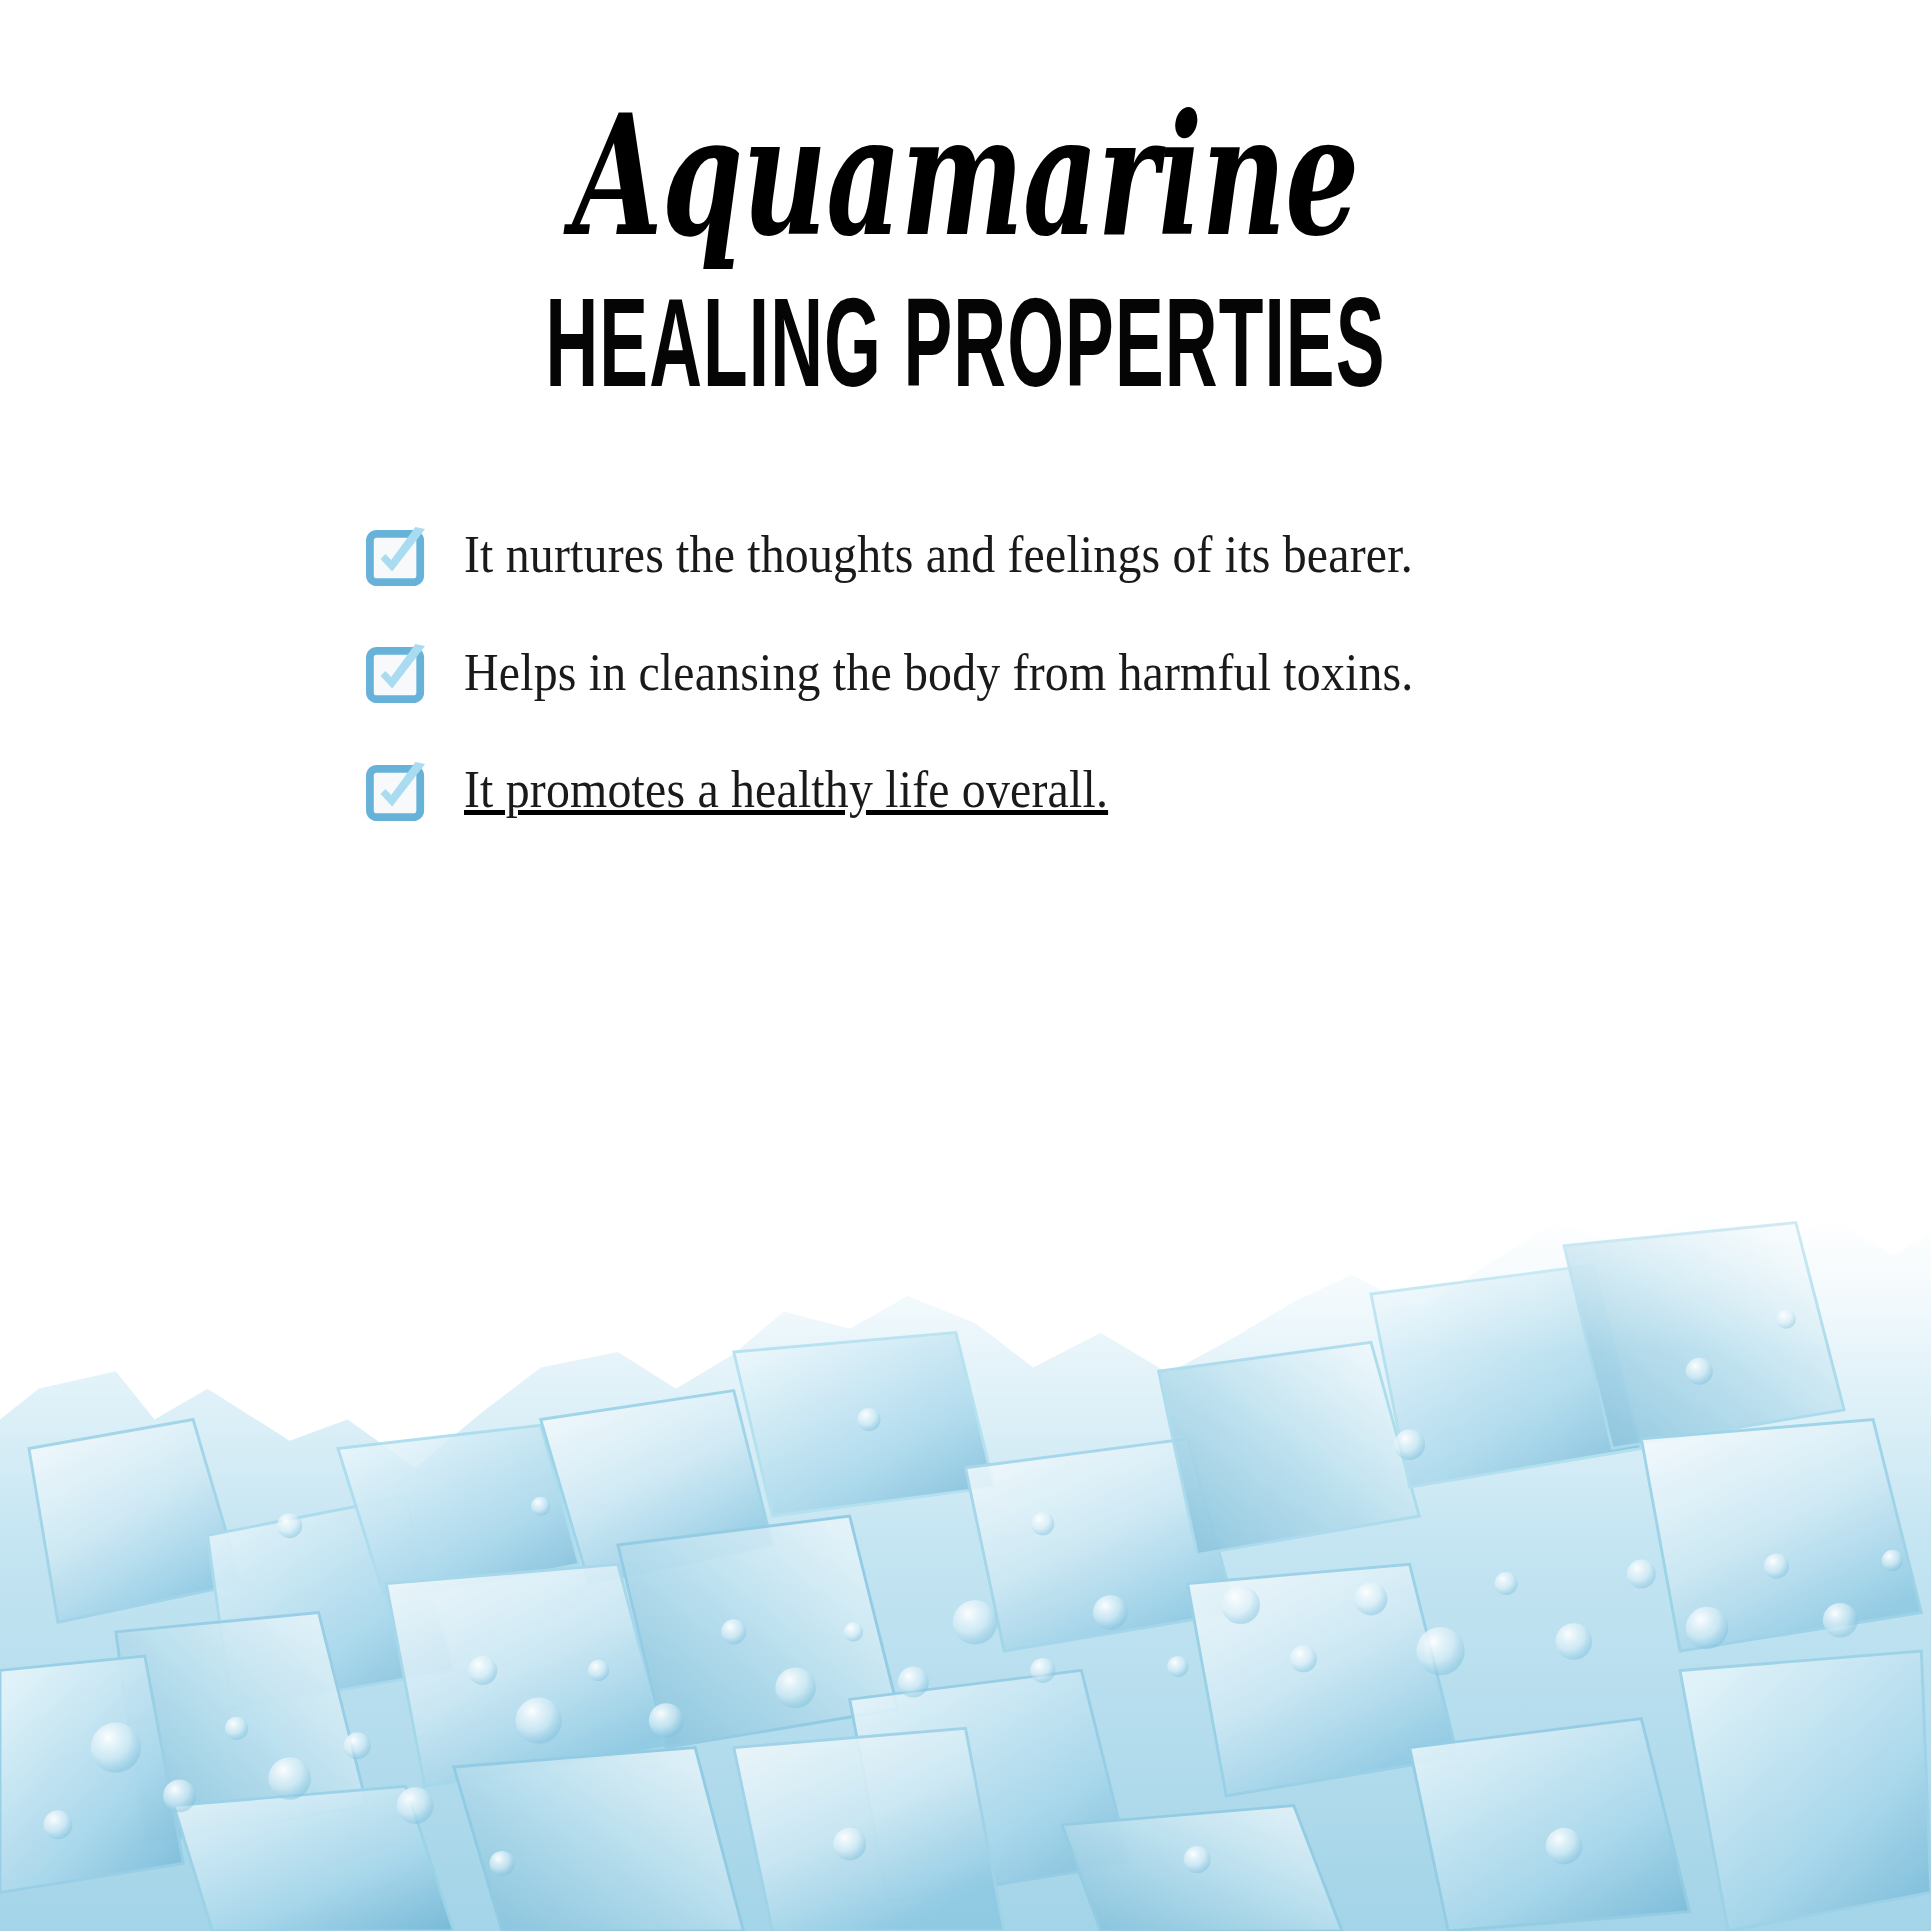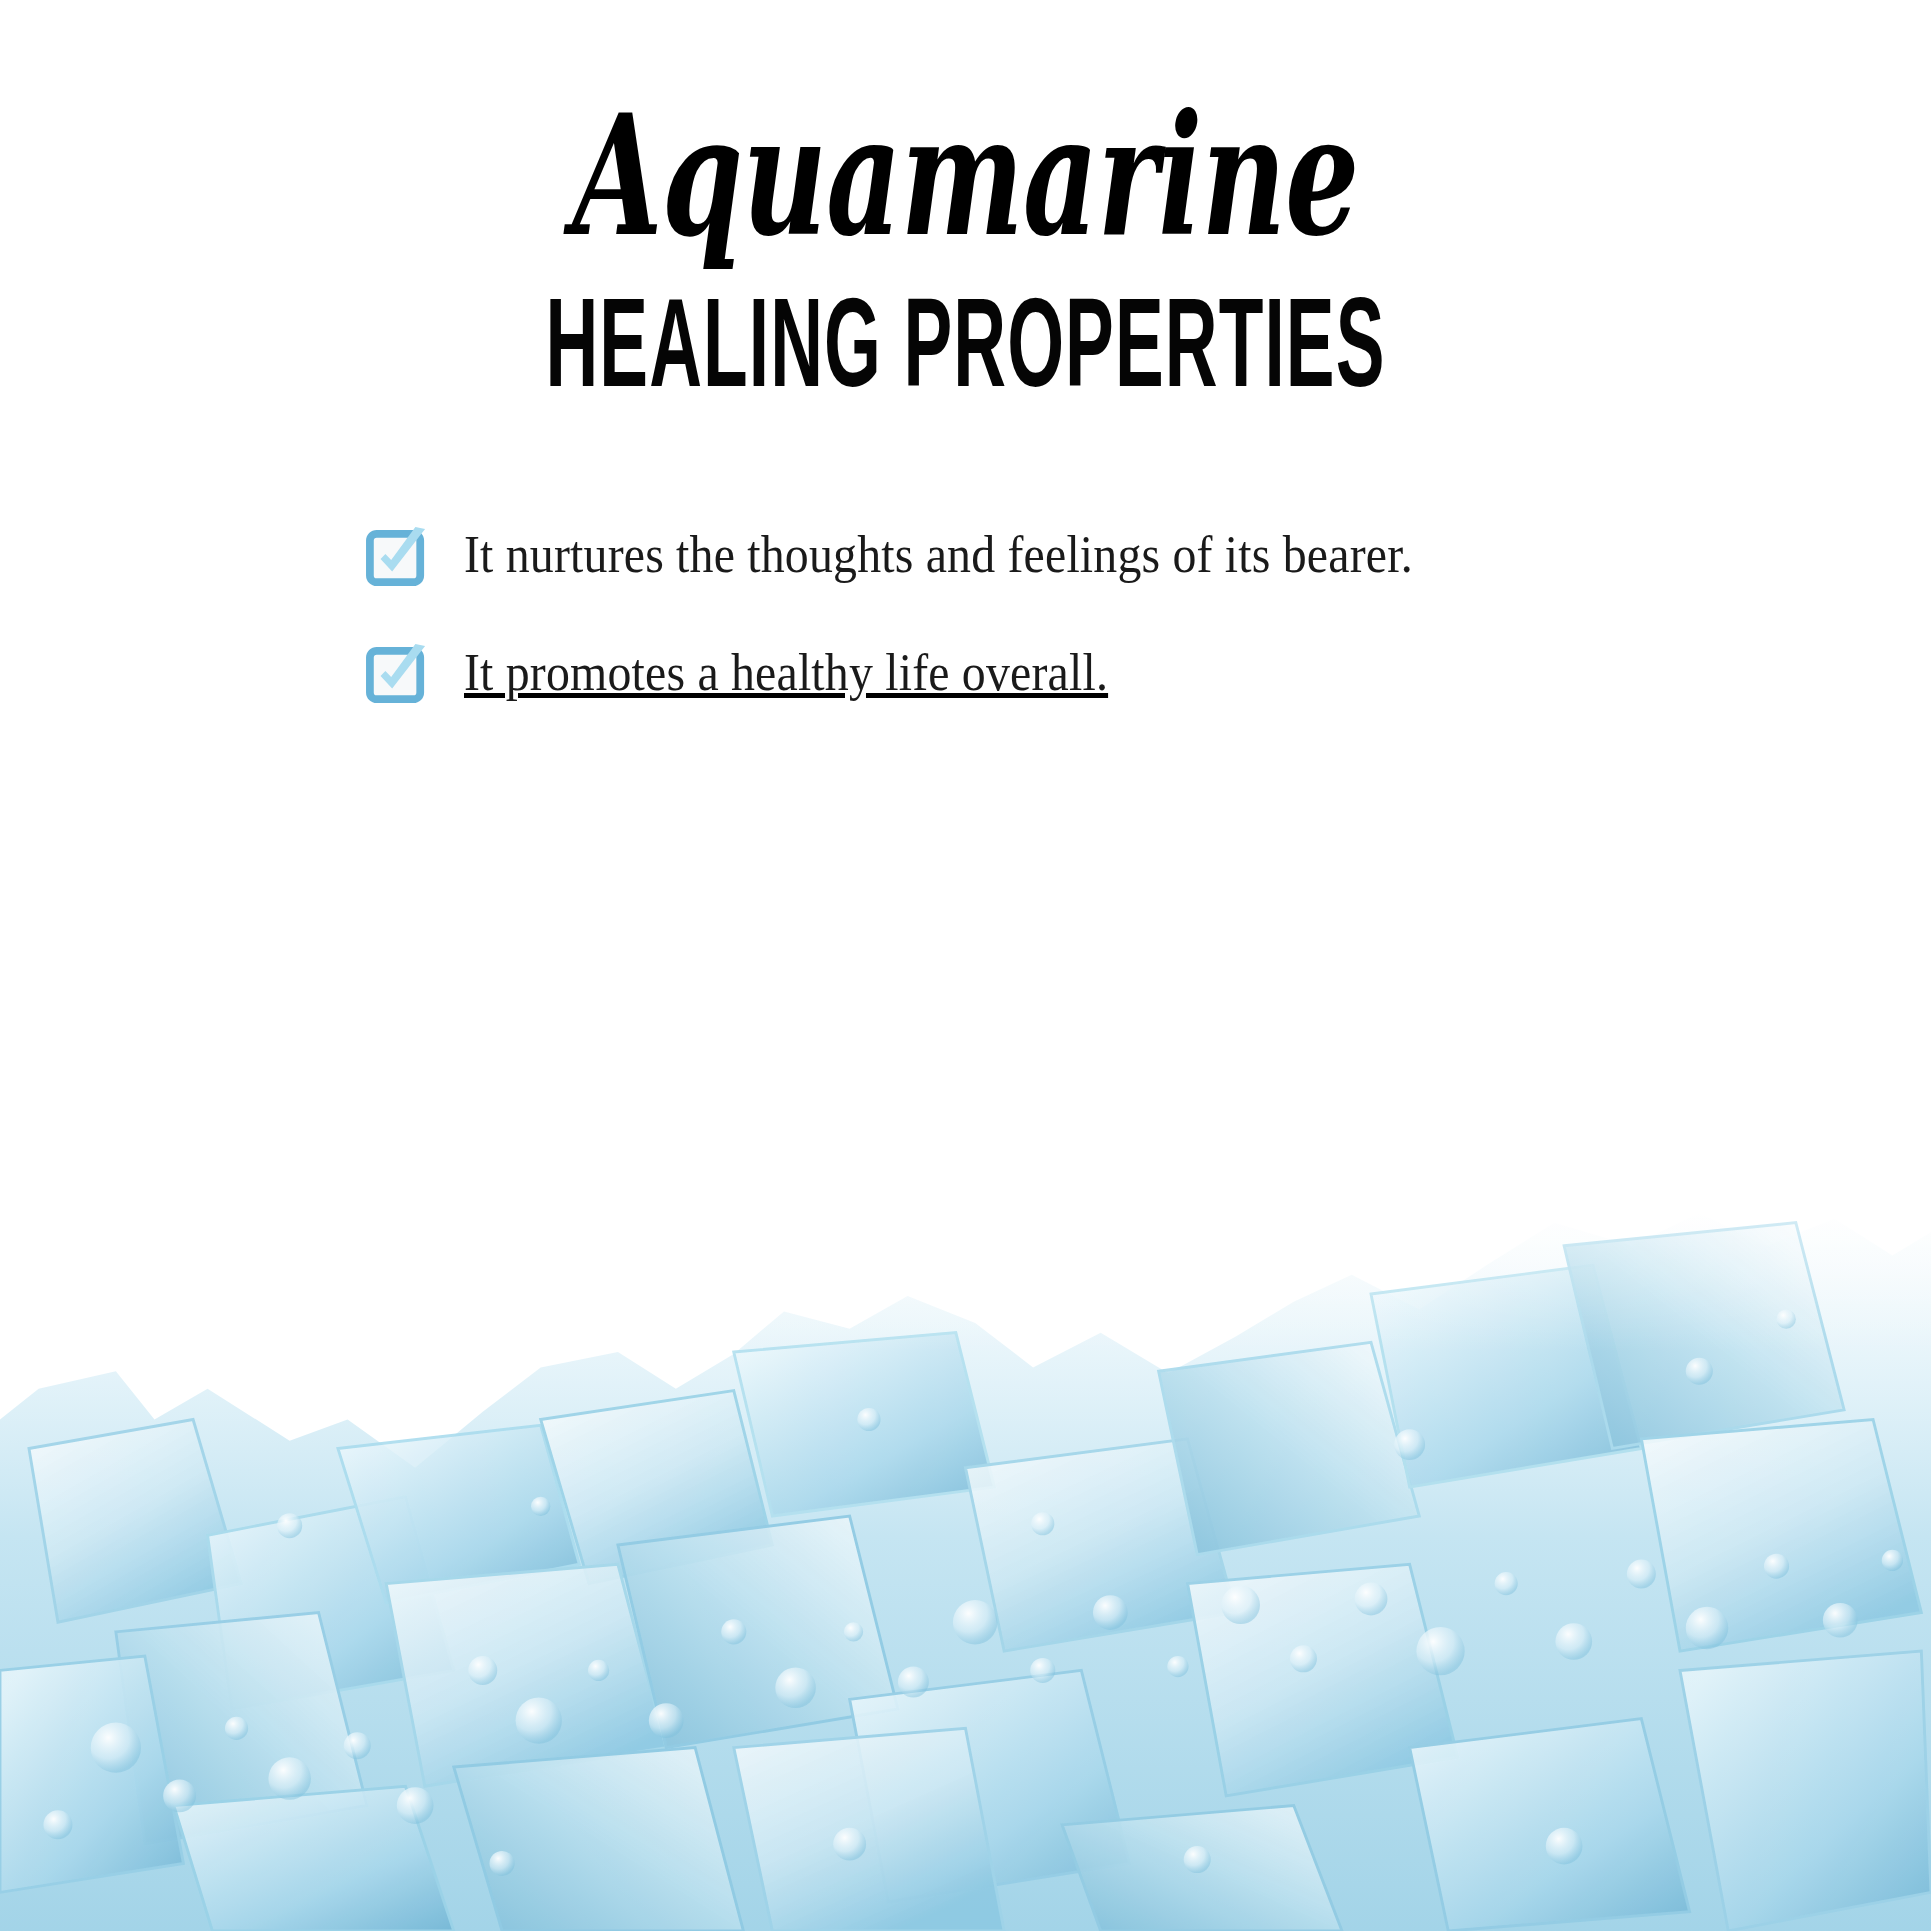--- a/index.html
+++ b/index.html
@@ -130,20 +130,29 @@
         <svg viewBox="0 0 62 62" xmlns="http://www.w3.org/2000/svg">
           <rect x="3" y="7" width="52" height="50" rx="7" ry="7" fill="#f7f9fa" stroke="#66b2d8" stroke-width="8"></rect>
           <path d="M14 33 L26 46 L60 2 L50 0 L25 34 L19 28 Z" fill="#a9dcf0"></path>
         </svg>
       </span>
       <span class="item-text">It nurtures the thoughts and feelings of its bearer.</span>
     </div>
 
 
 
+    <div class="list-item gap-lg">
+      <span class="checkbox-icon">
+        <svg viewBox="0 0 62 62" xmlns="http://www.w3.org/2000/svg">
+          <rect x="3" y="7" width="52" height="50" rx="7" ry="7" fill="#f7f9fa" stroke="#66b2d8" stroke-width="8"></rect>
+          <path d="M14 33 L26 46 L60 2 L50 0 L25 34 L19 28 Z" fill="#a9dcf0"></path>
+        </svg>
+      </span>
+      <span class="item-text">Helps in cleansing the body from harmful toxins.</span>
+    </div>
 
     <div class="list-item">
       <span class="checkbox-icon">
         <svg viewBox="0 0 62 62" xmlns="http://www.w3.org/2000/svg">
           <rect x="3" y="7" width="52" height="50" rx="7" ry="7" fill="#f7f9fa" stroke="#66b2d8" stroke-width="8"></rect>
           <path d="M14 33 L26 46 L60 2 L50 0 L25 34 L19 28 Z" fill="#a9dcf0"></path>
         </svg>
       </span>
       <span class="item-text">It promotes a healthy life overall.</span>
     </div>

